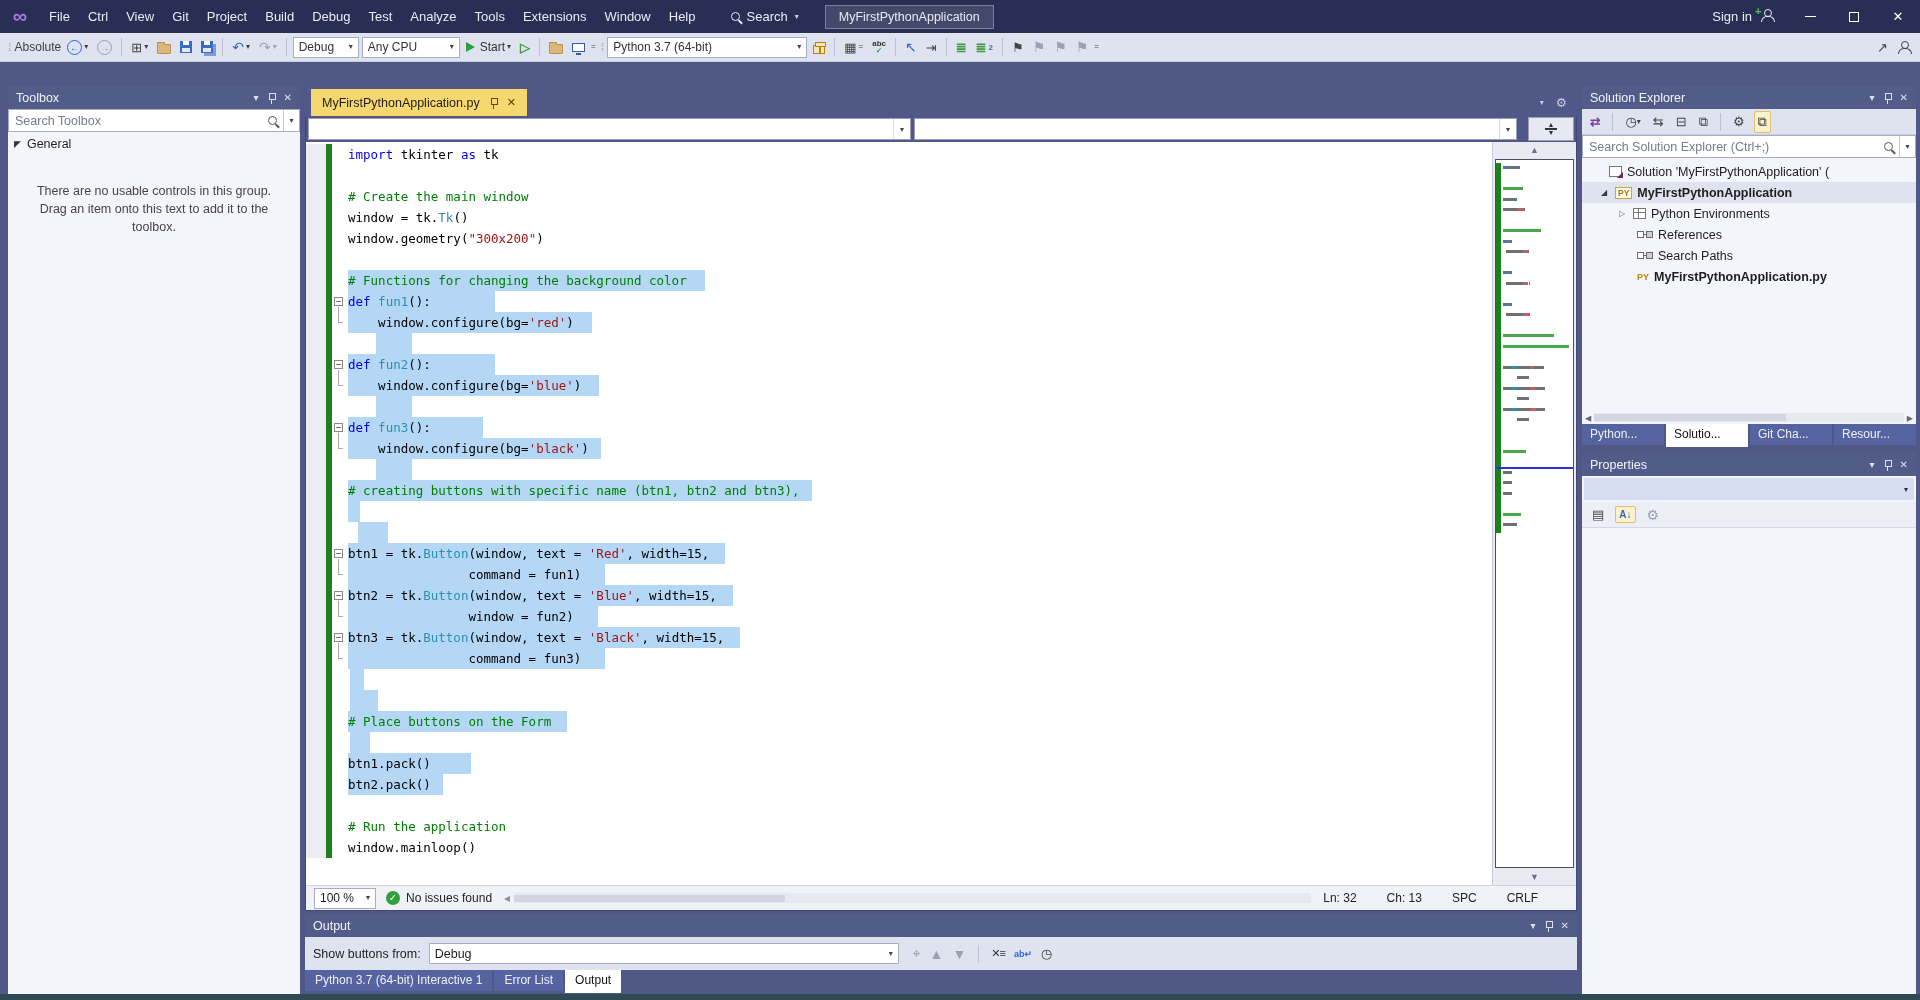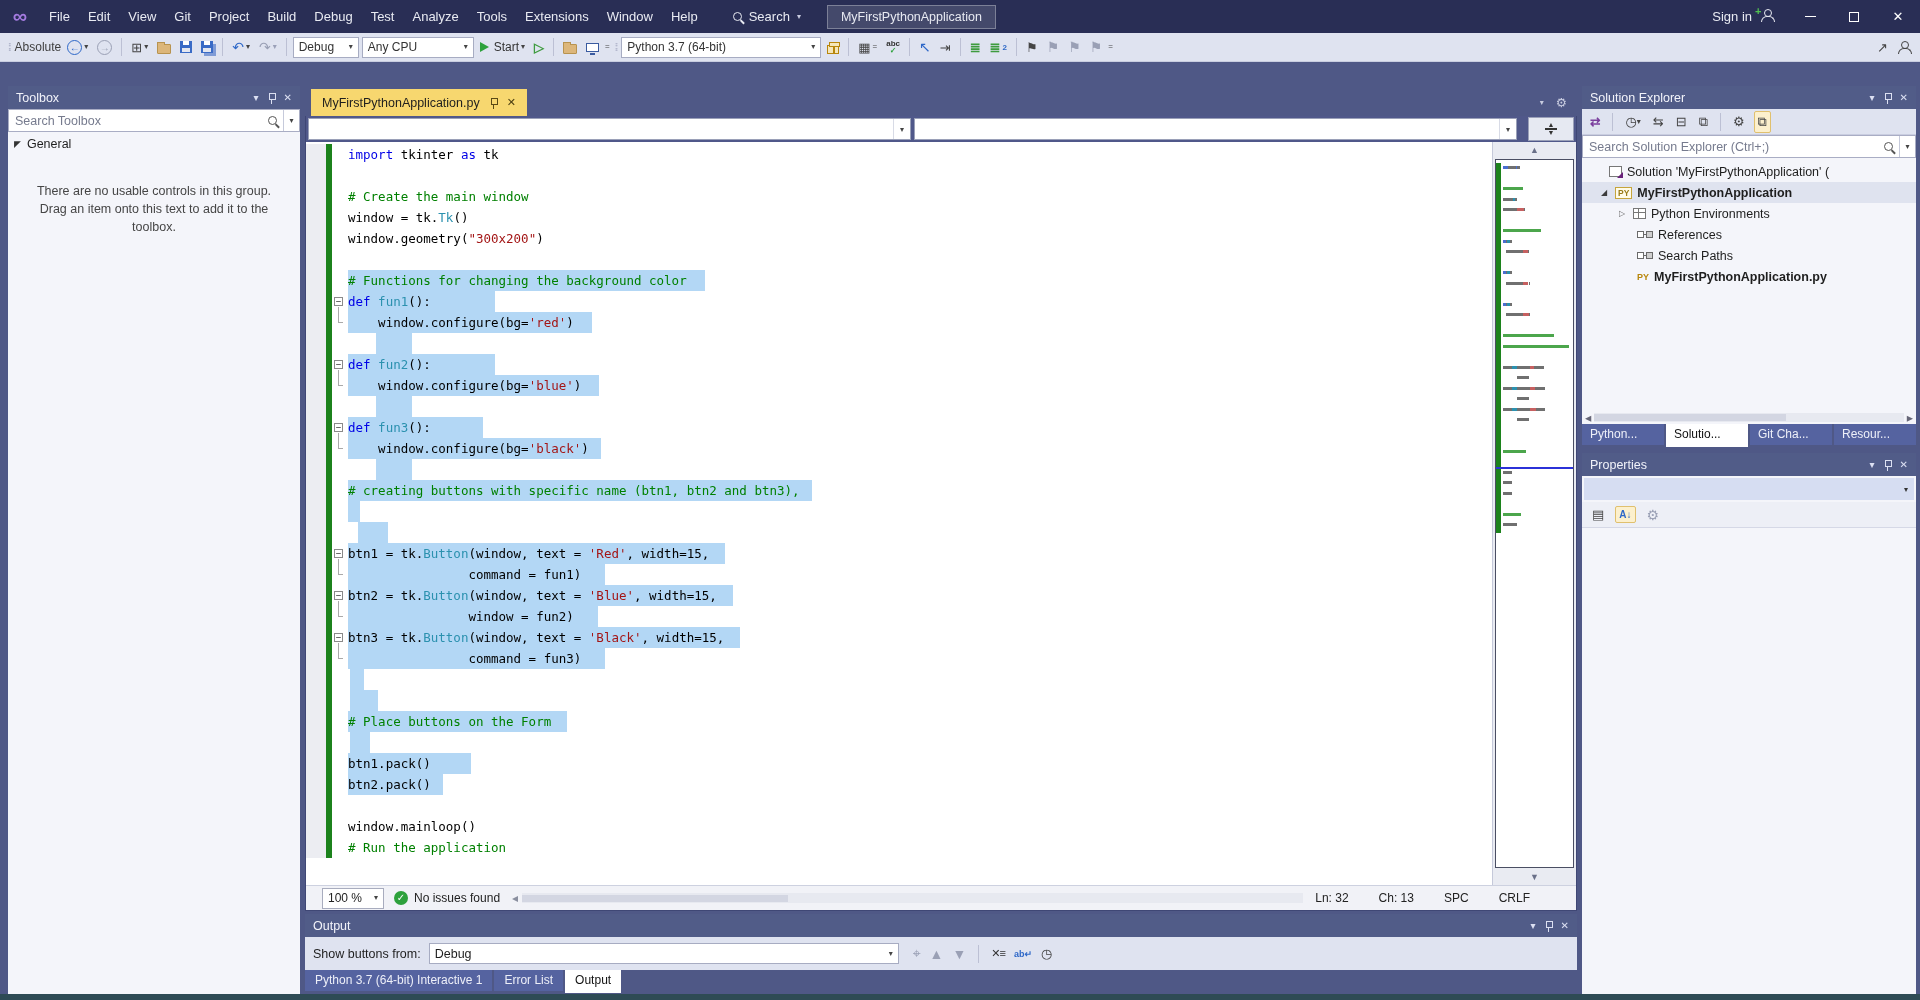--- a/index.html
+++ b/index.html
@@ -109,21 +109,21 @@
   .bulb-icon::after{content:"";position:absolute;left:2.2px;bottom:-4px;width:3px;height:3px;background:#8a7a3a}
   
   .map-col{width:84px;flex:none;background:#E9EBF2;border-left:1px solid #C5C9DA;position:relative}
   .map-arrow{position:absolute;left:0;right:0;text-align:center;color:#6a7089;font-size:9px;height:16px;line-height:16px}
   .map-arrow.up{top:0}.map-arrow.down{bottom:0}
   .map-box{position:absolute;left:2px;right:2px;top:17px;bottom:17px;background:#fff;border:1px solid #4a4e63;overflow:hidden}
   .map-green{position:absolute;left:0;top:3px;width:5px;height:370px;background:#1C821C}
   .mseg{position:absolute;height:3px}
   .map-viewline{position:absolute;left:0;right:0;top:307px;height:2px;background:#2b31d8}
   
-  .editor-status{height:25px;background:#F1F2F7;border-top:1px solid #CDD1E0;display:flex;align-items:center;flex:none;font-size:12px;color:#222;padding:0 16px}
+  .editor-status{height:25px;background:#F1F2F7;border-top:1px solid #CDD1E0;display:flex;align-items:center;flex:none;font-size:12px;color:#222;padding:0 8px}
   .zoom-combo{width:62px;height:21px;background:#fff;border:1px solid #A8ACBE;display:flex;align-items:center;justify-content:space-between;padding:0 5px;margin-right:10px}
   .check-circle{width:14px;height:14px;border-radius:50%;background:#2DA13C;color:#fff;font-size:10px;line-height:14px;text-align:center;margin-right:6px;flex:none}
   .hscroll{flex:1;display:flex;align-items:center;margin:0 12px;gap:4px;color:#8a8f9f}
   .hgroove{flex:1;height:10px;background:#E7E9F0;position:relative}
   .hthumb{position:absolute;left:0;top:1.5px;height:7px;width:34%;background:#D3D6E2}
   .stat-lbl{margin-right:30px;white-space:nowrap}
 
   
   .output-panel{height:56px;display:flex;flex-direction:column;margin-top:3px;flex:none}
   .output-body{flex:1;background:#DFE3F0;display:flex;align-items:center;gap:8px;padding:0 8px;color:#1e1e1e}
@@ -176,21 +176,21 @@
 </style>
 </head>
 <body>
 
 <div id="window">
 
   <div class="titlebar">
     <div class="vs-logo">∞</div>
     <div style="display:flex" id="menu-bar">
         <div class="menu-item">File</div>
-        <div class="menu-item">Edit</div>
+        <div class="menu-item">Ctrl</div>
         <div class="menu-item">View</div>
         <div class="menu-item">Git</div>
         <div class="menu-item">Project</div>
         <div class="menu-item">Build</div>
         <div class="menu-item">Debug</div>
         <div class="menu-item">Test</div>
         <div class="menu-item">Analyze</div>
         <div class="menu-item">Tools</div>
         <div class="menu-item">Extensions</div>
         <div class="menu-item">Window</div>
@@ -249,21 +249,21 @@
       </span>
     <span class="tbtn">
         <span class="glyph-gray">↷</span>
         <span class="caret dim">▾</span>
       </span>
     <span class="tsep"></span>
     <span class="combo" style="width:66px">
         <span>Debug</span>
         <span class="caret">▾</span>
       </span>
-    <span class="combo" style="width:112px">
+    <span class="combo" style="width:98px">
         <span>Any CPU</span>
         <span class="caret">▾</span>
       </span>
     <span class="tbtn">
         <span class="play-icon"></span>
         <span style="margin-left:3px">Start</span>
         <span class="caret">▾</span>
       </span>
     <span class="tbtn">
         <span class="glyph-green">▷</span>
@@ -412,22 +412,22 @@
                 <div class="code-line"><span class="gl"></span><span class="chg"></span><span class="out om-end"></span><span class="txt"><span class="selwrap"><span class="tok tk-p">                window = fun2)</span><span class="ext" style="width: 24px;"></span></span></span></div>
                 <div class="code-line"><span class="gl"></span><span class="chg"></span><span class="out om-start"><span class="obox">−</span></span><span class="txt"><span class="selwrap"><span class="tok tk-p">btn3 = tk.</span><span class="tok tk-t">Button</span><span class="tok tk-p">(window, text = </span><span class="tok tk-s">'Black'</span><span class="tok tk-p">, width=15,</span><span class="ext" style="width: 16px;"></span></span></span></div>
                 <div class="code-line"><span class="gl"></span><span class="chg"></span><span class="out om-end"></span><span class="txt"><span class="selwrap"><span class="tok tk-p">                command = fun3)</span><span class="ext" style="width: 24px;"></span></span></span></div>
                 <div class="code-line"><span class="gl"></span><span class="chg"></span><span class="out"></span><span class="txt"><span class="selwrap stripblk" style="margin-left: 2px; width: 14px;"></span></span></div>
                 <div class="code-line"><span class="gl"></span><span class="chg"></span><span class="out"></span><span class="txt"><span class="selwrap stripblk" style="margin-left: 2px; width: 28px;"></span></span></div>
                 <div class="code-line"><span class="gl"></span><span class="chg"></span><span class="out"></span><span class="txt"><span class="selwrap"><span class="tok tk-c"># Place buttons on the Form</span><span class="ext" style="width: 16px;"></span></span></span></div>
                 <div class="code-line"><span class="gl"></span><span class="chg"></span><span class="out"></span><span class="txt"><span class="selwrap stripblk" style="margin-left: 2px; width: 20px;"></span></span></div>
                 <div class="code-line"><span class="gl"></span><span class="chg"></span><span class="out"></span><span class="txt"><span class="selwrap"><span class="tok tk-p">btn1.pack()</span><span class="ext" style="width: 40px;"></span></span></span></div>
                 <div class="code-line"><span class="gl"></span><span class="chg"></span><span class="out"></span><span class="txt"><span class="selwrap"><span class="tok tk-p">btn2.pack()</span><span class="ext" style="width: 12px;"></span></span></span></div>
                 <div class="code-line"><span class="gl"></span><span class="chg"></span><span class="out"></span><span class="txt"></span></div>
+                <div class="code-line"><span class="gl"></span><span class="chg"></span><span class="out"></span><span class="txt"><span class="plainwrap"><span class="tok tk-c"># Run the application</span></span></span></div>
                 <div class="code-line"><span class="gl"></span><span class="chg"></span><span class="out"></span><span class="txt"><span class="plainwrap"><span class="tok tk-p">window.mainloop()</span></span></span></div>
-                <div class="code-line"><span class="gl"></span><span class="chg"></span><span class="out"></span><span class="txt"><span class="plainwrap"><span class="tok tk-c"># Run the application</span></span></span></div>
               </div>
             <div class="map-col">
               <div class="map-arrow up">▲</div>
               <div class="map-box">
                 <div class="map-green"></div>
                 <div id="minimap-content" style="position:absolute;inset:0">
                     <span class="mseg" style="left: 7px; top: 6px; width: 5.1px; background: rgb(74, 111, 208);"></span>
                     <span class="mseg" style="left: 12.1px; top: 6px; width: 7.65px; background: rgb(112, 112, 112);"></span>
                     <span class="mseg" style="left: 19.75px; top: 6px; width: 1.7px; background: rgb(74, 111, 208);"></span>
                     <span class="mseg" style="left: 21.45px; top: 6px; width: 2.55px; background: rgb(112, 112, 112);"></span>

